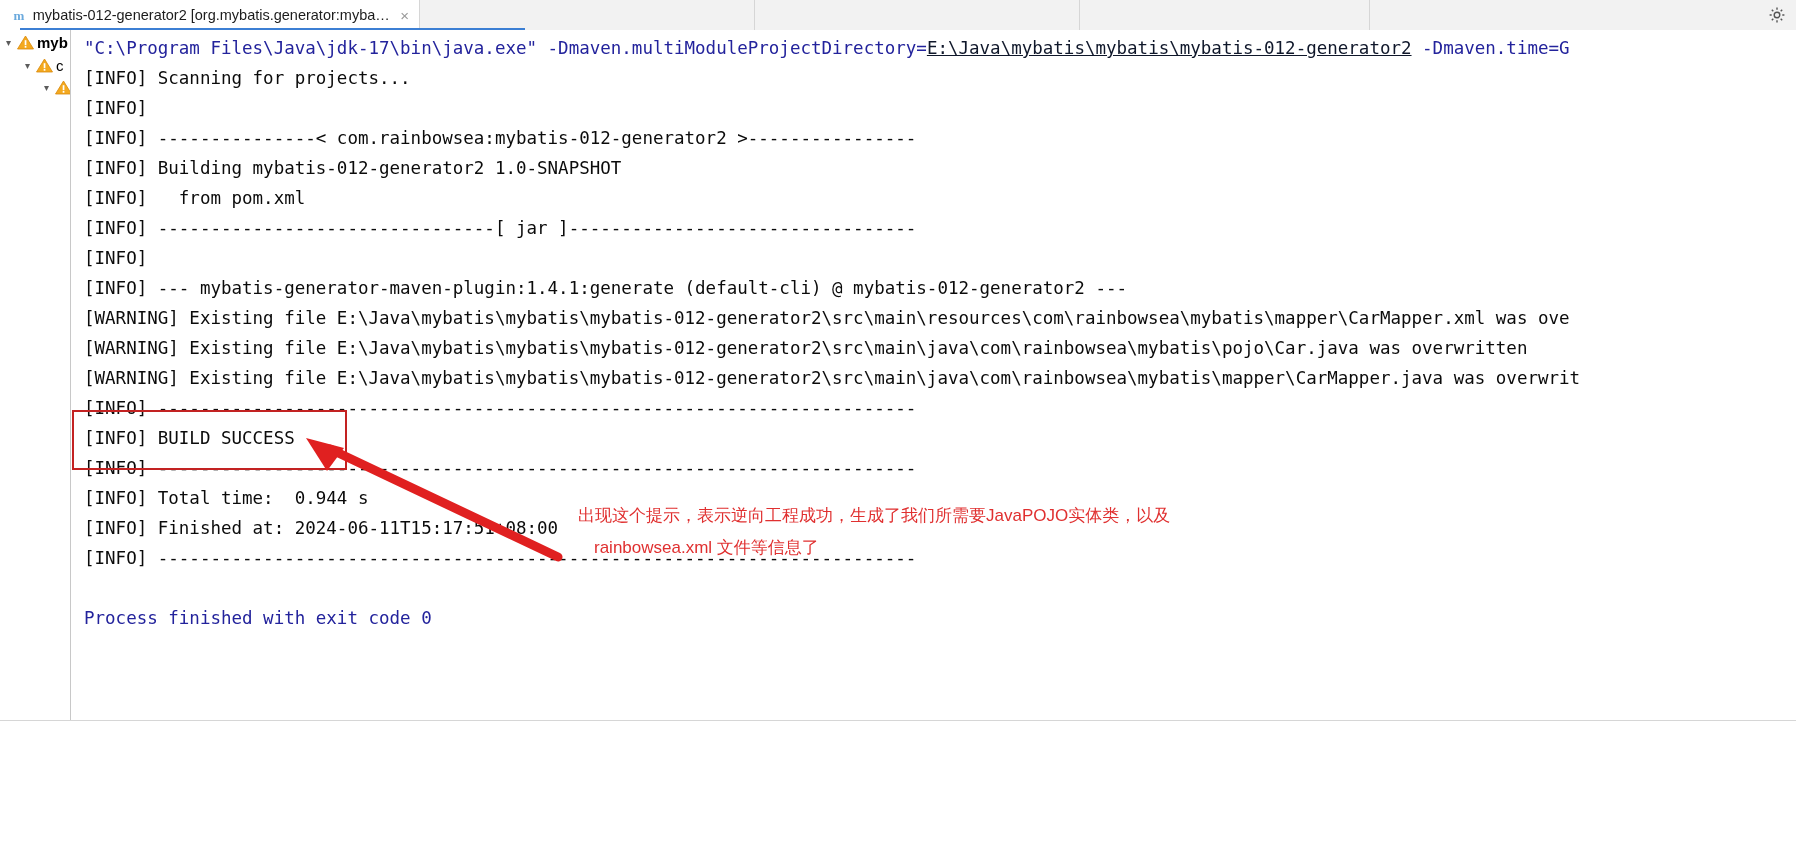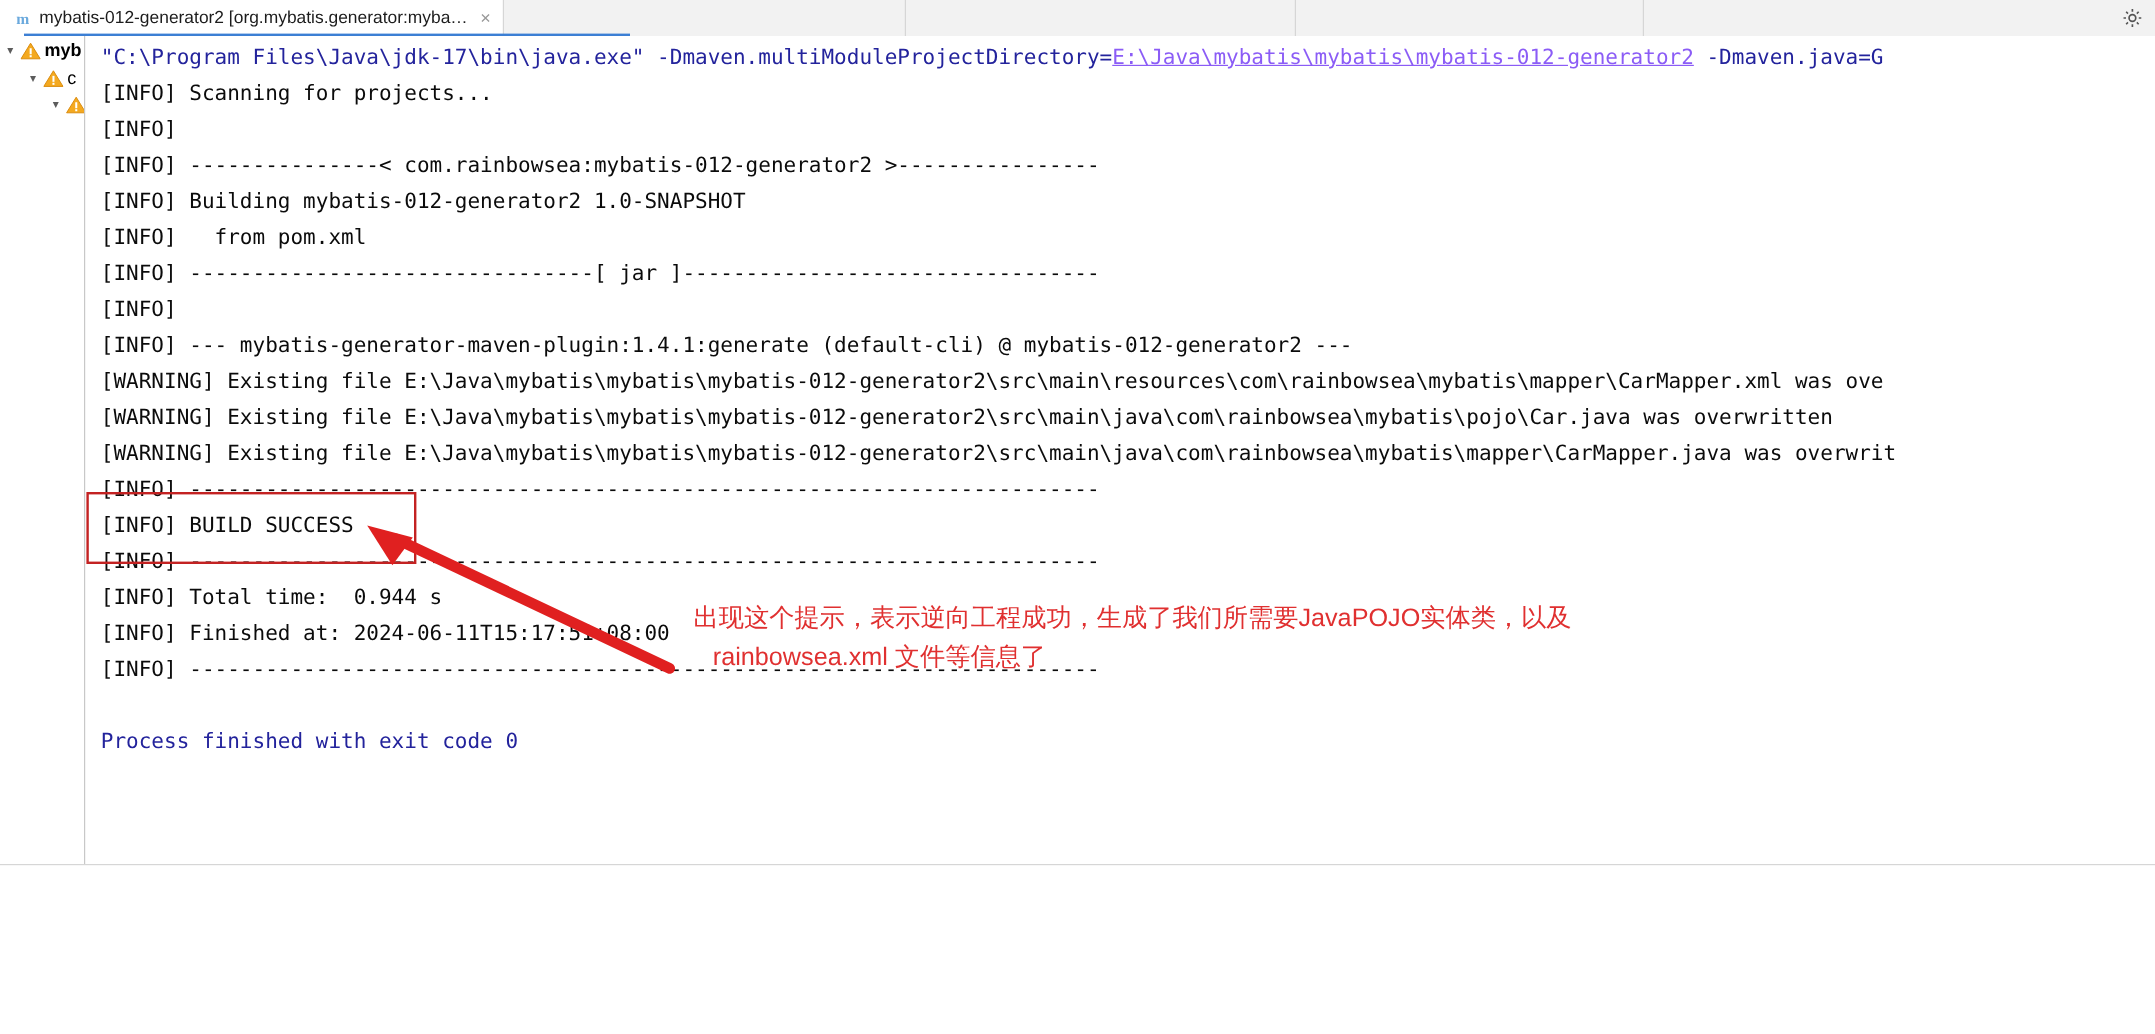--- a/index.html
+++ b/index.html
@@ -110,38 +110,38 @@
   .ln {
     height: 30px; line-height: 30px;
     font-family: "DejaVu Sans Mono", monospace;
     font-size: 17.5px;
     color: #0b0b0b;
     white-space: pre;
     letter-spacing: 0px;
   }
   .ln.cmd { color: #23239c; }
   .ln.proc { color: #23239c; }
-  .lnk { color: #8b5cf6; text-decoration: underline; text-align: right; }
+  .lnk { color: #0f172a; text-decoration: underline; text-align: right; }
 
   
   #redbox {
     position: absolute;
     left: 72px; top: 410px;
     width: 275px; height: 60px;
     border: 2.5px solid #c32222;
     background: transparent;
   }
   #arrow { position: absolute; left: 300px; top: 435px; }
 
   #note {
     position: absolute;
     left: 578px; top: 500px;
     width: 830px;
     color: #e03030;
-    font-size: 21px;
+    font-size: 17px;
     line-height: 32px;
     font-family: "Liberation Sans", sans-serif;
     font-weight: 500;
   }
   #note .l2 { display: block; margin-left: 16px; }
 
   
   #botbar {
     position: absolute; left: 0; top: 720px;
     width: 1796px; height: 142px;
@@ -210,21 +210,21 @@
           <rect x="7.7" y="11" width="1.7" height="1.7" fill="#ffffff"></rect>
         </svg>
       </span>
       <span class="tree-lbl plain"></span>
     </div>
   </div>
   <div id="tree-divider"></div>
 
   <div id="console">
     <div id="console-inner">
-        <div class="ln cmd"><span>"C:\Program Files\Java\jdk-17\bin\java.exe" -Dmaven.multiModuleProjectDirectory=</span><span class="lnk">E:\Java\mybatis\mybatis\mybatis-012-generator2</span><span> -Dmaven.java=G</span></div>
+        <div class="ln cmd"><span>"C:\Program Files\Java\jdk-17\bin\java.exe" -Dmaven.multiModuleProjectDirectory=</span><span class="lnk">E:\Java\mybatis\mybatis\mybatis-012-generator2</span><span> -Dmaven.time=G</span></div>
         <div class="ln">[INFO] Scanning for projects...</div>
         <div class="ln">[INFO] </div>
         <div class="ln">[INFO] ---------------&lt; com.rainbowsea:mybatis-012-generator2 &gt;----------------</div>
         <div class="ln">[INFO] Building mybatis-012-generator2 1.0-SNAPSHOT</div>
         <div class="ln">[INFO]   from pom.xml</div>
         <div class="ln">[INFO] --------------------------------[ jar ]---------------------------------</div>
         <div class="ln">[INFO] </div>
         <div class="ln">[INFO] --- mybatis-generator-maven-plugin:1.4.1:generate (default-cli) @ mybatis-012-generator2 ---</div>
         <div class="ln">[WARNING] Existing file E:\Java\mybatis\mybatis\mybatis-012-generator2\src\main\resources\com\rainbowsea\mybatis\mapper\CarMapper.xml was ove</div>
         <div class="ln">[WARNING] Existing file E:\Java\mybatis\mybatis\mybatis-012-generator2\src\main\java\com\rainbowsea\mybatis\pojo\Car.java was overwritten</div>

